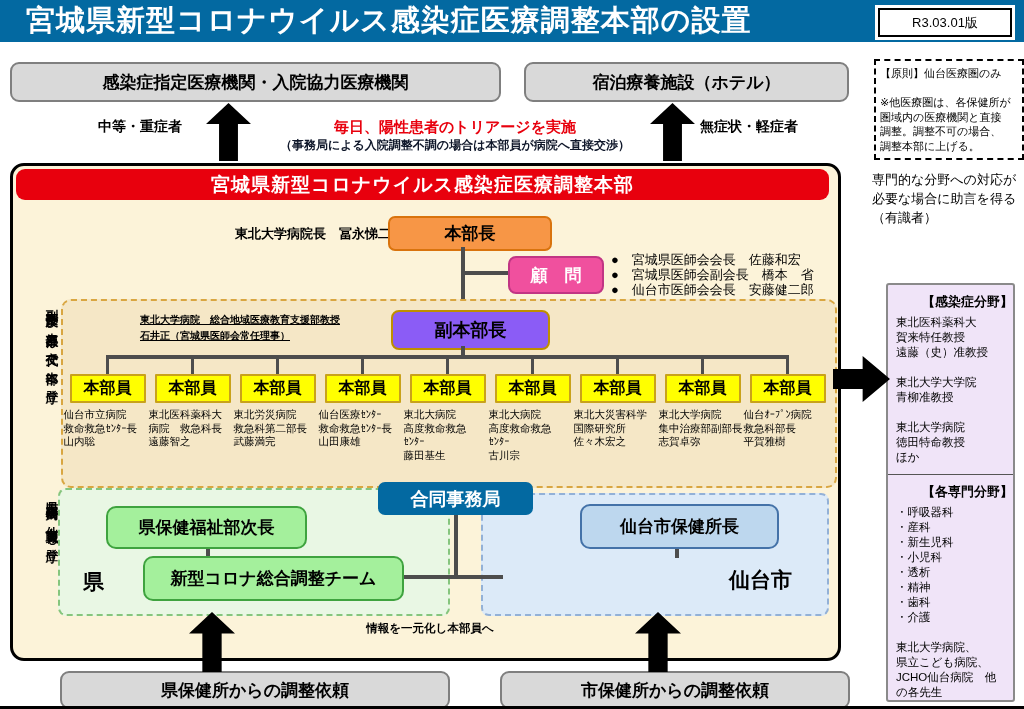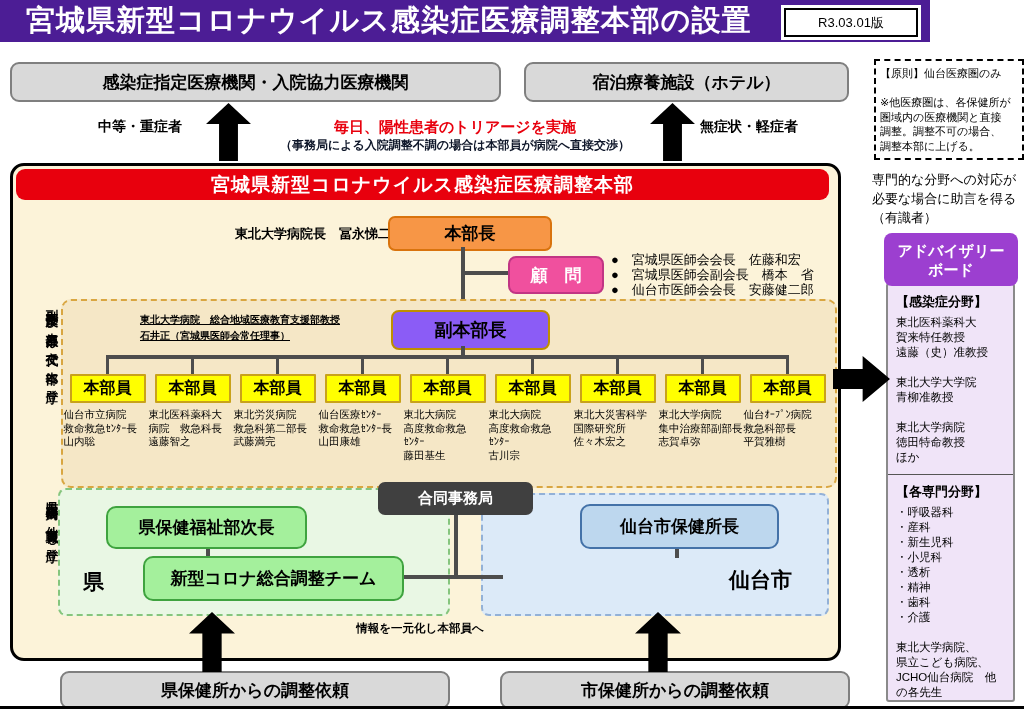--- a/index.html
+++ b/index.html
@@ -3,21 +3,21 @@
 <meta charset="utf-8">
 <style>
   html,body{margin:0;padding:0;background:#fff;}
   #stage{position:relative;width:1024px;height:709px;background:#fff;overflow:hidden;
          font-family:"Liberation Sans","DejaVu Sans",sans-serif;color:#000;}
   .abs{position:absolute;}
   .pre{white-space:pre-line;}
   .flexc{display:flex;align-items:center;justify-content:center;}
 
   
-  .titlebar{left:0;top:0;width:930px;height:42px;background:#4c1d95;}
+  .titlebar{left:0;top:0;width:1024px;height:42px;background:#0369a1;}
   .title-text{left:26px;top:0;height:42px;display:flex;align-items:center;
               color:#fff;font-size:29px;font-weight:bold;letter-spacing:1px;}
   .version-box{right:12px;top:8px;width:130px;height:25px;background:#fff;border:2px solid #000;
                box-shadow:0 0 0 3px #fff;font-size:13px;}
 
   .gray-box{background:#D9D9D9;border:2px solid #7F7F7F;border-radius:9px;
             font-weight:bold;font-size:17px;}
 
   .up-arrow{background:#000;clip-path:polygon(50% 0%,100% 36%,71% 36%,71% 100%,29% 100%,29% 36%,0% 36%);}
   .right-arrow{background:#000;clip-path:polygon(0% 28%,52% 28%,52% 0%,100% 50%,52% 100%,52% 72%,0% 72%);}
@@ -43,37 +43,37 @@
 
   .member-col{position:absolute;top:192px;width:85px;display:flex;flex-direction:column;align-items:center;}
   .drop{width:3.5px;height:16px;background:#4D4D4D;}
   .member-box{width:72px;height:25px;background:#FFFF00;border:2.5px solid #C9A21B;border-radius:1px;
               font-weight:bold;font-size:16px;display:flex;align-items:center;justify-content:center;}
   .member-text{margin-top:5px;width:88px;font-size:10.5px;line-height:13.5px;text-align:left;}
 
   .v-note{writing-mode:vertical-rl;font-size:12.5px;font-weight:bold;letter-spacing:1.5px;
           line-height:17.5px;}
 
-  .joint-box{background:#404040;border-radius:7px;color:#fff;font-weight:bold;font-size:15px;z-index:3;}
+  .joint-box{background:#0369a1;border-radius:7px;color:#fff;font-weight:bold;font-size:18px;z-index:3;}
   .pref-panel{background:#E9F7E4;border:2px dashed #85C57D;border-radius:8px;}
   .city-panel{background:#DCEAF8;border:2px dashed #93B1D7;border-radius:8px;}
   .green-box{background:#A4F09C;border:2.5px solid #3FA33F;border-radius:10px;
              font-weight:bold;font-size:17px;z-index:2;}
   .blue-box{background:#BDD7EE;border:2.5px solid #4472A8;border-radius:10px;
             font-weight:bold;font-size:17px;z-index:2;}
   .area-label{font-weight:bold;font-size:21px;}
   .info-note{font-size:11.5px;font-weight:bold;text-align:center;}
 
   
   .principle-box{background:#fff;border:2px dashed #000;font-size:11px;line-height:14.5px;padding:5px 4px;}
   .hint-text{font-size:13px;line-height:19px;}
   .ab-header{background:#9C3FD0;border-radius:8px;color:#fff;font-weight:bold;font-size:15px;
              text-align:center;line-height:19px;z-index:2;}
   .ab-body{background:#F0E4F8;border:2.5px solid #8A8A8A;border-radius:3px;z-index:1;}
-  .ab-heading{font-weight:bold;font-size:13px;text-align:left;margin:8px 0 4px 8px;}
+  .ab-heading{font-weight:bold;font-size:13px;text-align:right;margin:8px 0 4px 0;}
   .ab-text{font-size:11.5px;line-height:15px;padding:0 8px;}
   .ab-div{border-top:1.5px solid #555;margin-top:9px;}
 </style>
 </head>
 <body>
 
 <div id="stage">
 
   <div class="abs titlebar">
     <div class="abs title-text">宮城県新型コロナウイルス感染症医療調整本部の設置</div>
@@ -189,21 +189,21 @@
     <div class="abs line" style="left:193px;top:379px;width:3.5px;height:13px;z-index:1;"></div>
     <div class="abs line" style="left:662px;top:379px;width:3.5px;height:13px;z-index:1;"></div>
 
     <div class="abs green-box flexc" style="left:93px;top:340px;width:197px;height:39px;">県保健福祉部次長</div>
     <div class="abs green-box flexc" style="left:130px;top:390px;width:257px;height:41px;">新型コロナ総合調整チーム</div>
     <div class="abs area-label" style="left:70px;top:402px;">県</div>
 
     <div class="abs blue-box flexc" style="left:567px;top:338px;width:195px;height:41px;">仙台市保健所長</div>
     <div class="abs area-label" style="left:716px;top:400px;">仙台市</div>
 
-    <div class="abs info-note" style="left:282px;top:455px;width:250px;">情報を一元化し本部員へ</div>
+    <div class="abs info-note" style="left:292px;top:455px;width:250px;">情報を一元化し本部員へ</div>
   </div>
 
   <div class="abs up-arrow" style="left:189px;top:612px;width:46px;height:60px;z-index:5;"></div>
   <div class="abs up-arrow" style="left:635px;top:612px;width:46px;height:60px;z-index:5;"></div>
 
   <div class="abs gray-box flexc" style="left:60px;top:671px;width:386px;height:34px;">県保健所からの調整依頼</div>
   <div class="abs gray-box flexc" style="left:500px;top:671px;width:346px;height:34px;">市保健所からの調整依頼</div>
 
   <div class="abs right-arrow" style="left:833px;top:356px;width:57px;height:46px;z-index:5;"></div>
 
@@ -239,18 +239,16 @@
 ・透析
 ・精神
 ・歯科
 ・介護
 
 東北大学病院、
 県立こども病院、
 JCHO仙台病院　他
 の各先生</div>
     </div>
-    <div class="abs ab-header flexc pre" style="left:0;top:0;width:134px;height:53px;">アドバイザリー
-ボード</div>
   </div>
 
   <div class="abs" style="left:0;top:706px;width:1024px;height:3px;background:#000;"></div>
 </div>
 
 </body></html>

